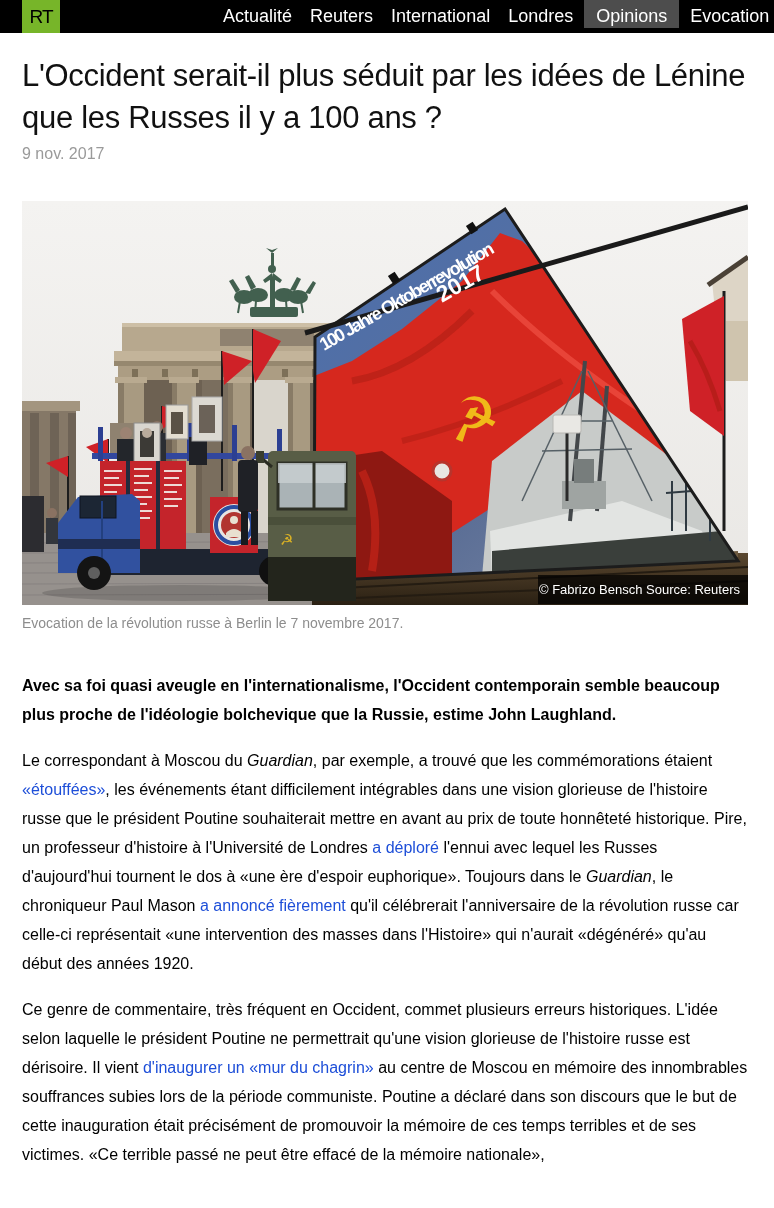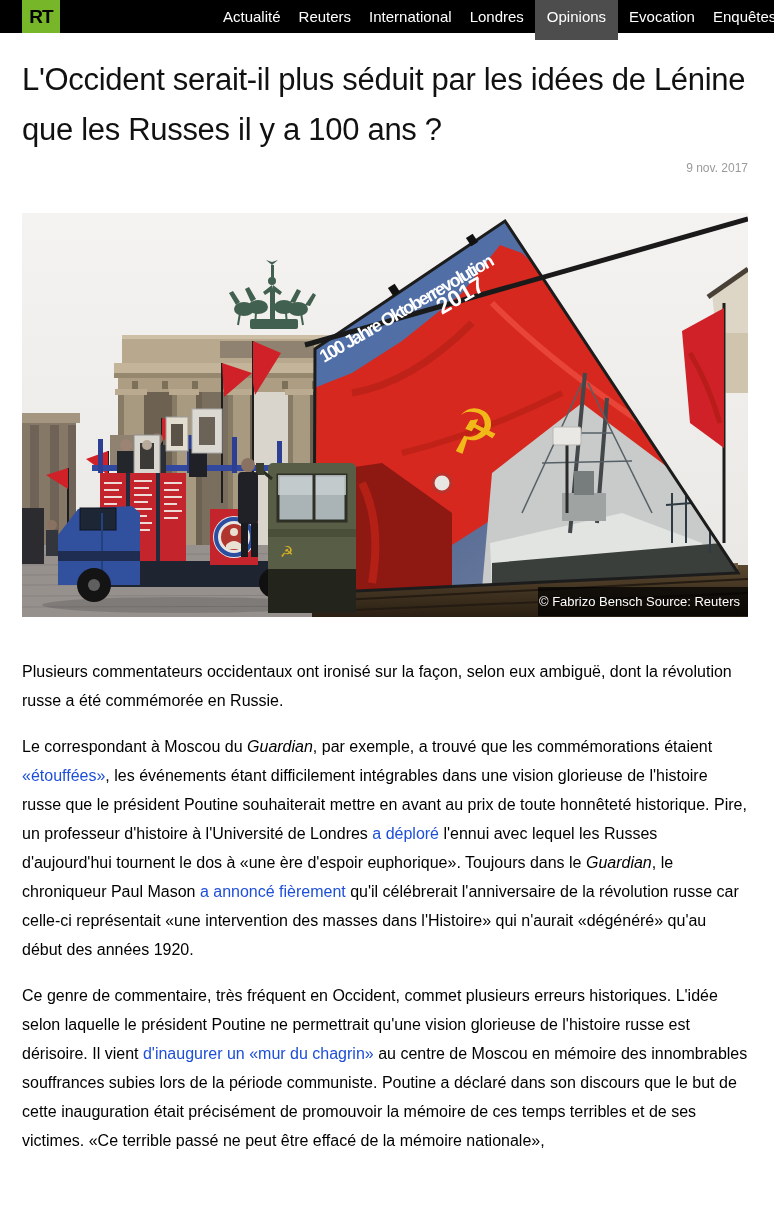--- a/index.html
+++ b/index.html
@@ -8,42 +8,42 @@
     width: 774px; height: 1208px; overflow: hidden;
     background: #ffffff;
     font-family: "Liberation Sans", sans-serif;
     color: #000;
   }
   
   .topbar { position: relative; height: 40px; background: #fff; }
   .topbar-black { position: absolute; left: 0; top: 0; width: 774px; height: 33px; background: #000; }
   .logo {
     position: absolute; left: 22px; top: 0; width: 38px; height: 33px;
-    background: #77b529; color: #000; font-weight: bold; font-size: 19px;
+    background: #77b529; color: #000; font-weight: normal; font-size: 19px;
     display: flex; align-items: center; justify-content: center;
     letter-spacing: -1px; cursor: pointer;
   }
   .nav {
     position: absolute; left: 214px; top: 0; height: 40px;
     display: flex; align-items: flex-start; white-space: nowrap;
   }
   .nav-item {
-    display: block; color: #fff; font-size: 15px; line-height: 33px;
+    display: block; color: #fff; font-size: 18px; line-height: 33px;
     margin: 0 9px; text-decoration: none; cursor: pointer;
   }
   .nav-item.active {
-    background: #4d4d4d; height: 40px; padding: 0 12px; margin: 0 2px;
+    background: #4d4d4d; height: 28px; padding: 0 12px; margin: 0 2px;
   }
   
   .content { padding: 0 26px 0 22px; width: 774px; }
   h1.title {
-    font-size: 31px; line-height: 50px; font-weight: 400; color: #111;
+    font-size: 31px; line-height: 42px; font-weight: 400; color: #111;
     margin: 15px 0 6px 0; letter-spacing: -0.3px;
   }
-  .date { font-size: 12px; color: #9a9a9a; text-align: right; }
+  .date { font-size: 16px; color: #9a9a9a; }
   figure.hero { margin: 38px 0 0 0; width: 726px; }
   .hero svg { display: block; }
   figcaption.caption { margin-top: 10px; font-size: 14px; color: #8d8d8d; }
   .article-body { margin-top: 40px; font-size: 16px; line-height: 29px; }
   .article-body p { margin: 0 0 17px 0; }
   .article-body p.lead { font-weight: bold; }
   .article-body a { color: #1d4ed8; text-decoration: none; cursor: pointer; }
   .article-body em { font-style: italic; }
 </style>
 </head>
@@ -387,20 +387,21 @@
         <rect x="229" y="310" width="7" height="34" fill="#191b1f"></rect>
       </g>
 
       <circle cx="420" cy="270" r="9" fill="#e8e6e2" stroke="#b8342c" stroke-width="3"></circle>
 
       <g>
         <rect x="516" y="374" width="210" height="29" fill="#000" opacity="0.72"></rect>
         <text x="718" y="393" text-anchor="end" font-size="13" fill="#ffffff">© Fabrizo Bensch Source: Reuters</text>
       </g>
     </svg>
+    <figcaption class="caption">Evocation de la révolution russe à Berlin le 7 novembre 2017.</figcaption>
   </figure>
 
   <div class="article-body">
-      <p><span>Plusieurs commentateurs occidentaux ont ironisé sur la façon, selon eux ambiguë, dont la révolution russe a été commémorée en Russie.</span></p>
+      <p class="lead"><span>Avec sa foi quasi aveugle en l'internationalisme, l'Occident contemporain semble beaucoup plus proche de l'idéologie bolchevique que la Russie, estime John Laughland.</span></p>
       <p><span>Le correspondant à Moscou du </span><em>Guardian</em><span>, par exemple, a trouvé que les commémorations étaient </span><a>«étouffées»</a><span>, les événements étant difficilement intégrables dans une vision glorieuse de l'histoire russe que le président Poutine souhaiterait mettre en avant au prix de toute honnêteté historique. Pire, un professeur d'histoire à l'Université de Londres </span><a>a déploré</a><span> l'ennui avec lequel les Russes d'aujourd'hui tournent le dos à «une ère d'espoir euphorique».  Toujours dans le </span><em>Guardian</em><span>, le chroniqueur Paul Mason </span><a>a annoncé fièrement</a><span> qu'il célébrerait l'anniversaire de la révolution russe car celle-ci représentait «une intervention des masses dans l'Histoire» qui n'aurait «dégénéré» qu'au début des années 1920.</span></p>
       <p><span>Ce genre de commentaire, très fréquent en Occident, commet plusieurs erreurs historiques. L'idée selon laquelle le président Poutine ne permettrait qu'une vision glorieuse de l'histoire russe est dérisoire. Il vient </span><a>d'inaugurer un «mur du chagrin»</a><span> au centre de Moscou en mémoire des innombrables souffrances subies lors de la période communiste. Poutine a déclaré dans son discours que le but de cette inauguration était précisément de promouvoir la mémoire de ces temps terribles et de ses victimes. «Ce terrible passé ne peut être effacé de la mémoire nationale», </span></p>
     </div>
 </main>
 
 </body></html>

